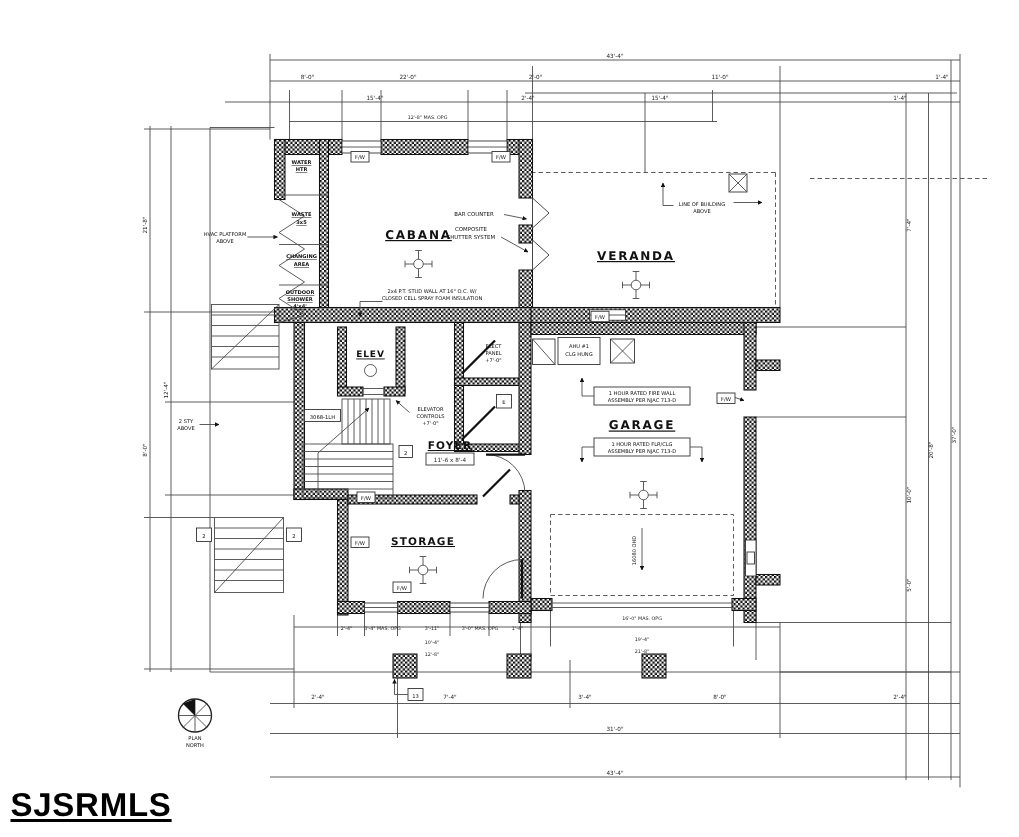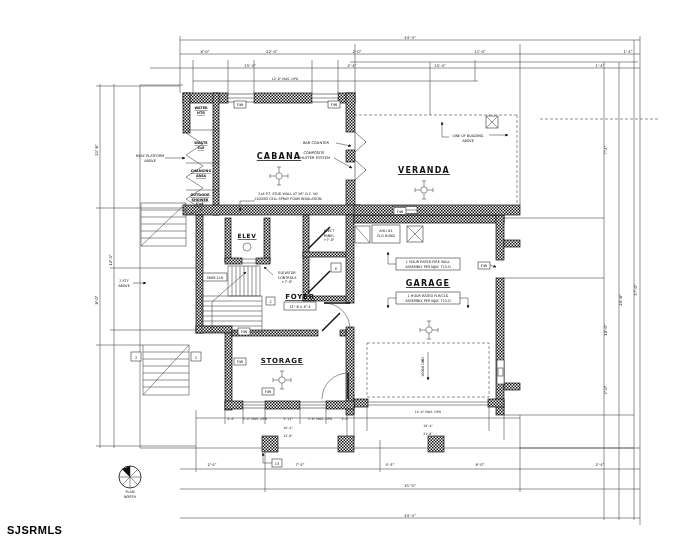--- a/index.html
+++ b/index.html
@@ -16,21 +16,21 @@
   .room{font-size:8px;font-weight:bold;letter-spacing:1.2px;text-decoration:underline;text-anchor:middle;}
   .room-m{font-size:7px;font-weight:bold;letter-spacing:.8px;text-decoration:underline;text-anchor:middle;}
   .room-s{font-size:6px;font-weight:bold;letter-spacing:.6px;text-decoration:underline;text-anchor:middle;}
   .tiny{font-size:3.4px;font-weight:bold;text-decoration:underline;text-anchor:middle;}
   .anno{font-size:3.6px;text-anchor:middle;}
   .annL{font-size:3.4px;text-anchor:middle;}
   .dim{font-size:3.8px;text-anchor:middle;fill:#222;}
   .dimS{font-size:3.2px;text-anchor:middle;fill:#222;}
   .tag{font-size:3.5px;text-anchor:middle;}
   #watermark{position:absolute;left:7px;top:524px;font-family:"Liberation Sans",sans-serif;
-             font-size:11px;font-weight:bold;color:#000;letter-spacing:.5px;}
+             font-size:22px;font-weight:bold;color:#000;letter-spacing:.5px;text-decoration:underline;}
 </style>
 </head>
 <body>
 
 <div id="stage">
 <svg width="679" height="558" viewBox="0 0 679 558">
   <defs>
     <pattern id="hatch" width="3" height="3" patternUnits="userSpaceOnUse">
       <rect width="3" height="3" fill="#fff"></rect>
       <rect width="1.5" height="1.5" fill="#111"></rect>

